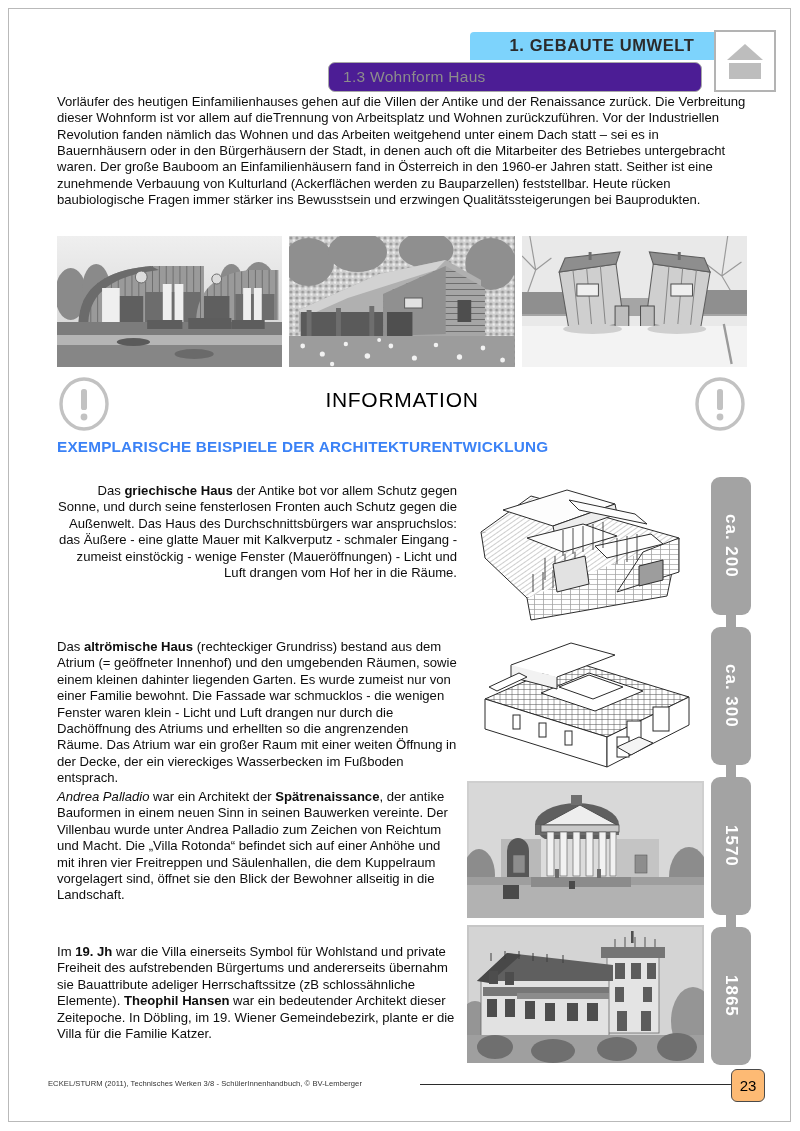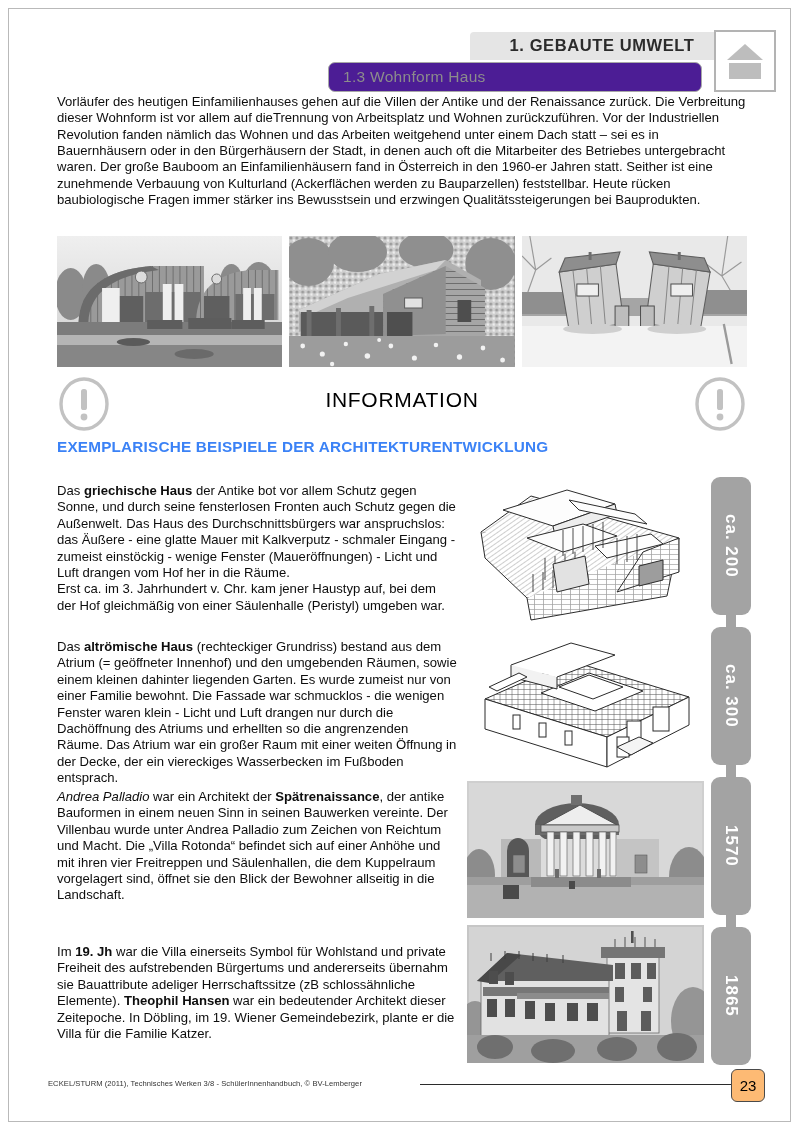--- a/index.html
+++ b/index.html
@@ -31,21 +31,21 @@
     pointer-events: none;
   }
 
   
   .hdr-chapter {
     position: absolute;
     left: 470px;
     top: 32px;
     width: 264px;
     height: 28px;
-    background: #e5e5e5;
+    background: #7dd3fc;
     border-radius: 4px 4px 0 0;
     display: flex;
     align-items: center;
     justify-content: center;
     font-size: 16.5px;
     font-weight: bold;
     letter-spacing: 0.6px;
     color: #2b2b2b;
     box-sizing: border-box;
     padding-bottom: 2px;
@@ -412,25 +412,24 @@
       <svg viewBox="0 0 54 56" width="54" height="56" aria-hidden="true">
         <ellipse cx="27" cy="28" rx="23" ry="25" fill="none" stroke="#c2c2c2" stroke-width="3.4"></ellipse>
         <rect x="24" y="13" width="6" height="21" rx="2.6" fill="#c2c2c2"></rect>
         <circle cx="27" cy="41" r="3.4" fill="#c2c2c2"></circle>
       </svg>
     </div>
   </div>
 
   <div class="subhead">EXEMPLARISCHE BEISPIELE DER ARCHITEKTURENTWICKLUNG</div>
 
-  <div class="bodycol" style="top:483px;">
+  <div class="bodycol" style="top:483px;text-align:right;">
     <p>
       <span>Das </span><b>griechische Haus</b><span> der Antike bot vor allem Schutz gegen Sonne, und durch seine fensterlosen Fronten auch Schutz gegen die Außenwelt. Das Haus des Durchschnittsbürgers war anspruchslos: das Äußere - eine glatte Mauer mit Kalkverputz - schmaler Eingang - zumeist einstöckig - wenige Fenster (Maueröffnungen) - Licht und Luft drangen vom Hof her in die Räume.</span>
     </p>
-    <p>Erst ca. im 3. Jahrhundert v. Chr. kam jener Haustyp auf, bei dem der Hof gleichmäßig von einer Säulenhalle (Peristyl) umgeben war.</p>
   </div>
 
   <div class="illus" style="top:480px; height:155px;">
     <svg viewBox="0 0 237 155" aria-hidden="true">
       <defs>
         <pattern id="brick" width="9" height="5" patternUnits="userSpaceOnUse">
           <rect width="9" height="5" fill="#ffffff"></rect>
           <path d="M0 4.6 H9 M4.5 0 V4.6" stroke="#6f6f6f" stroke-width="0.5"></path>
         </pattern>
         <pattern id="hatch" width="4" height="4" patternUnits="userSpaceOnUse" patternTransform="rotate(55)">

